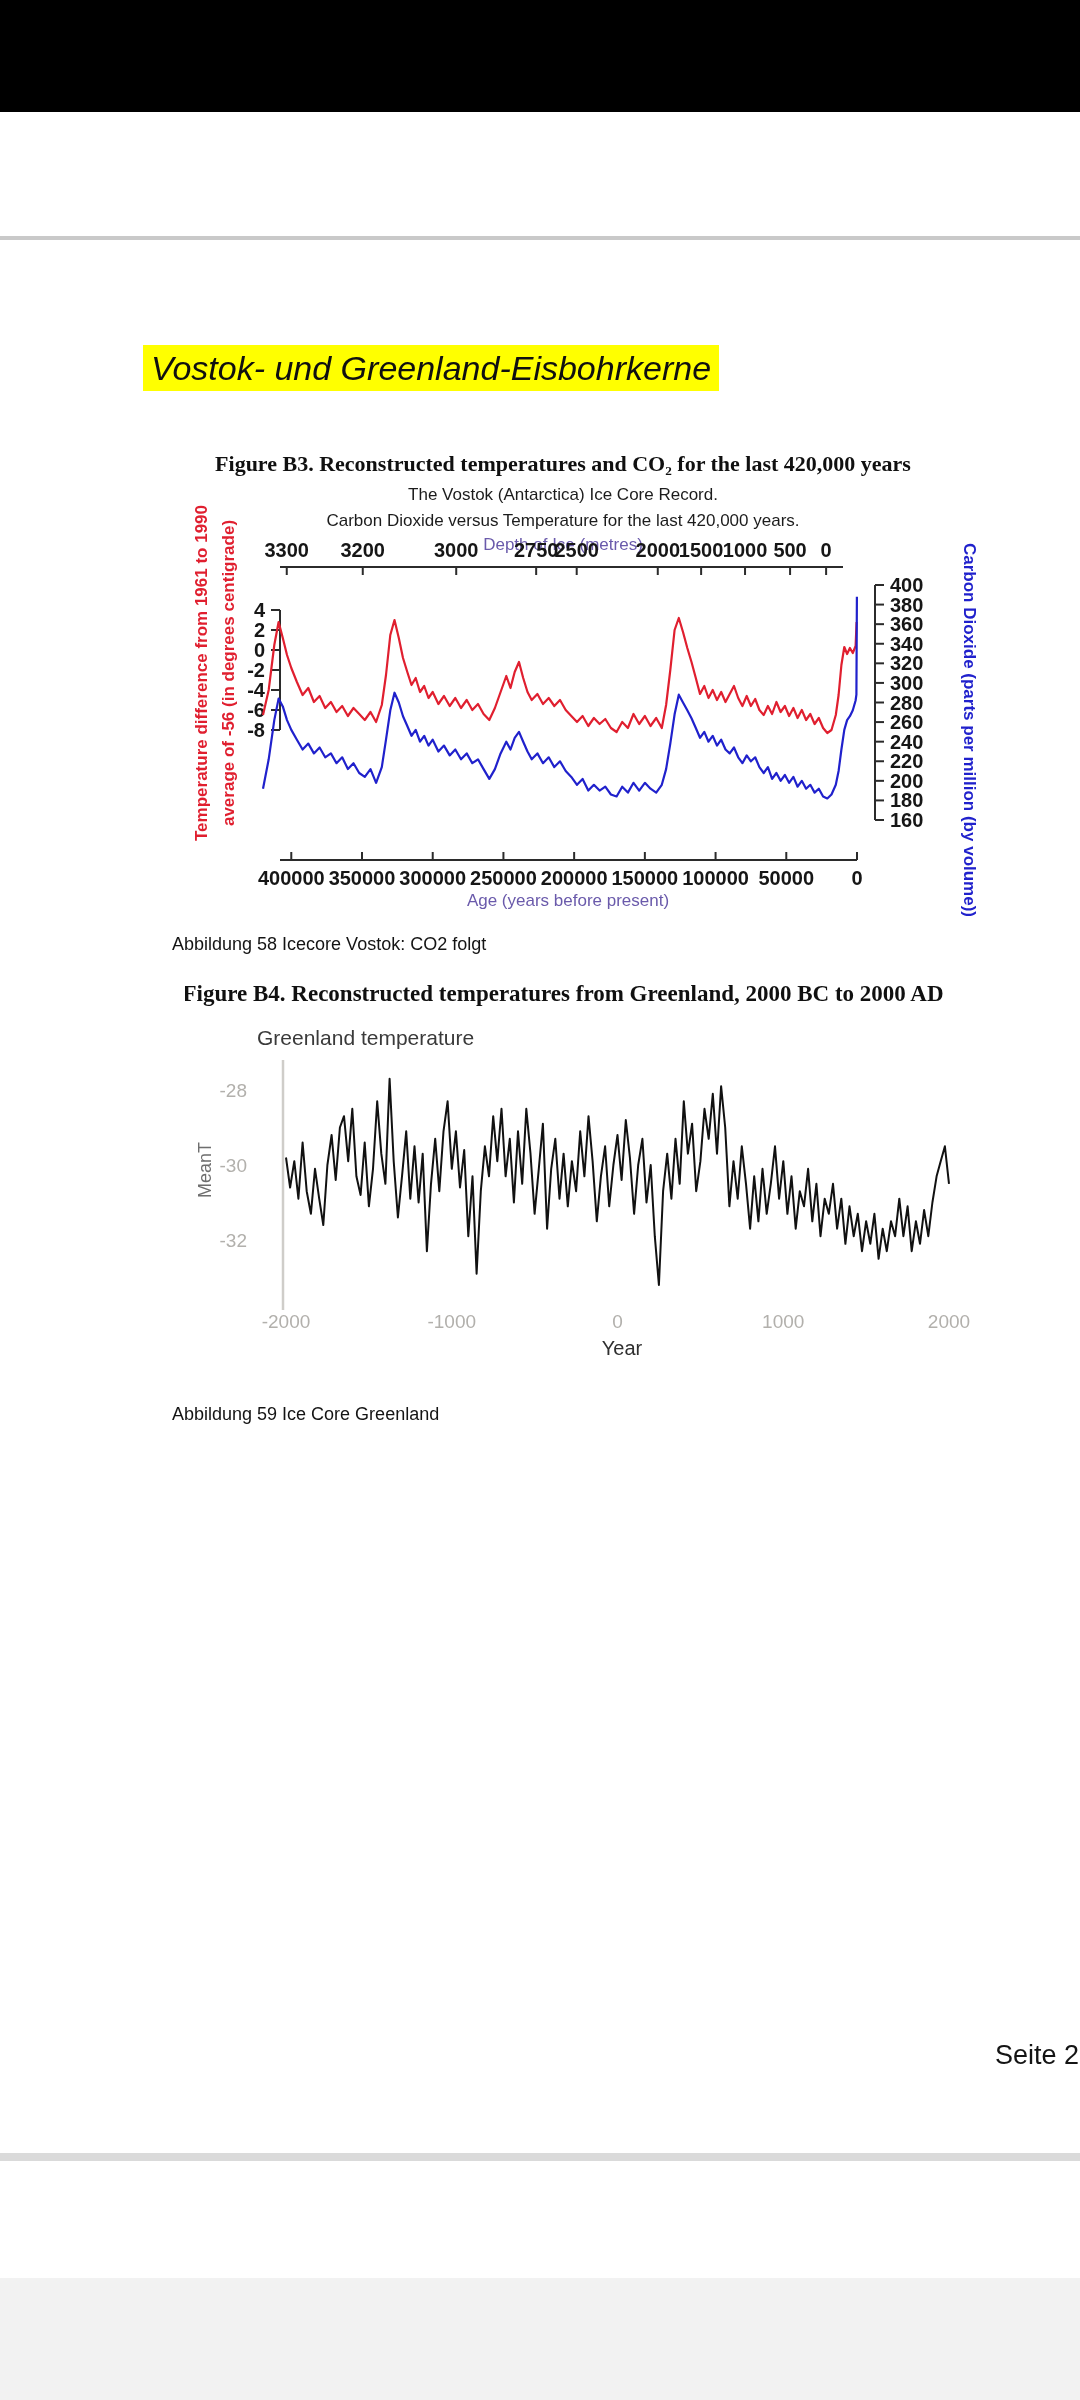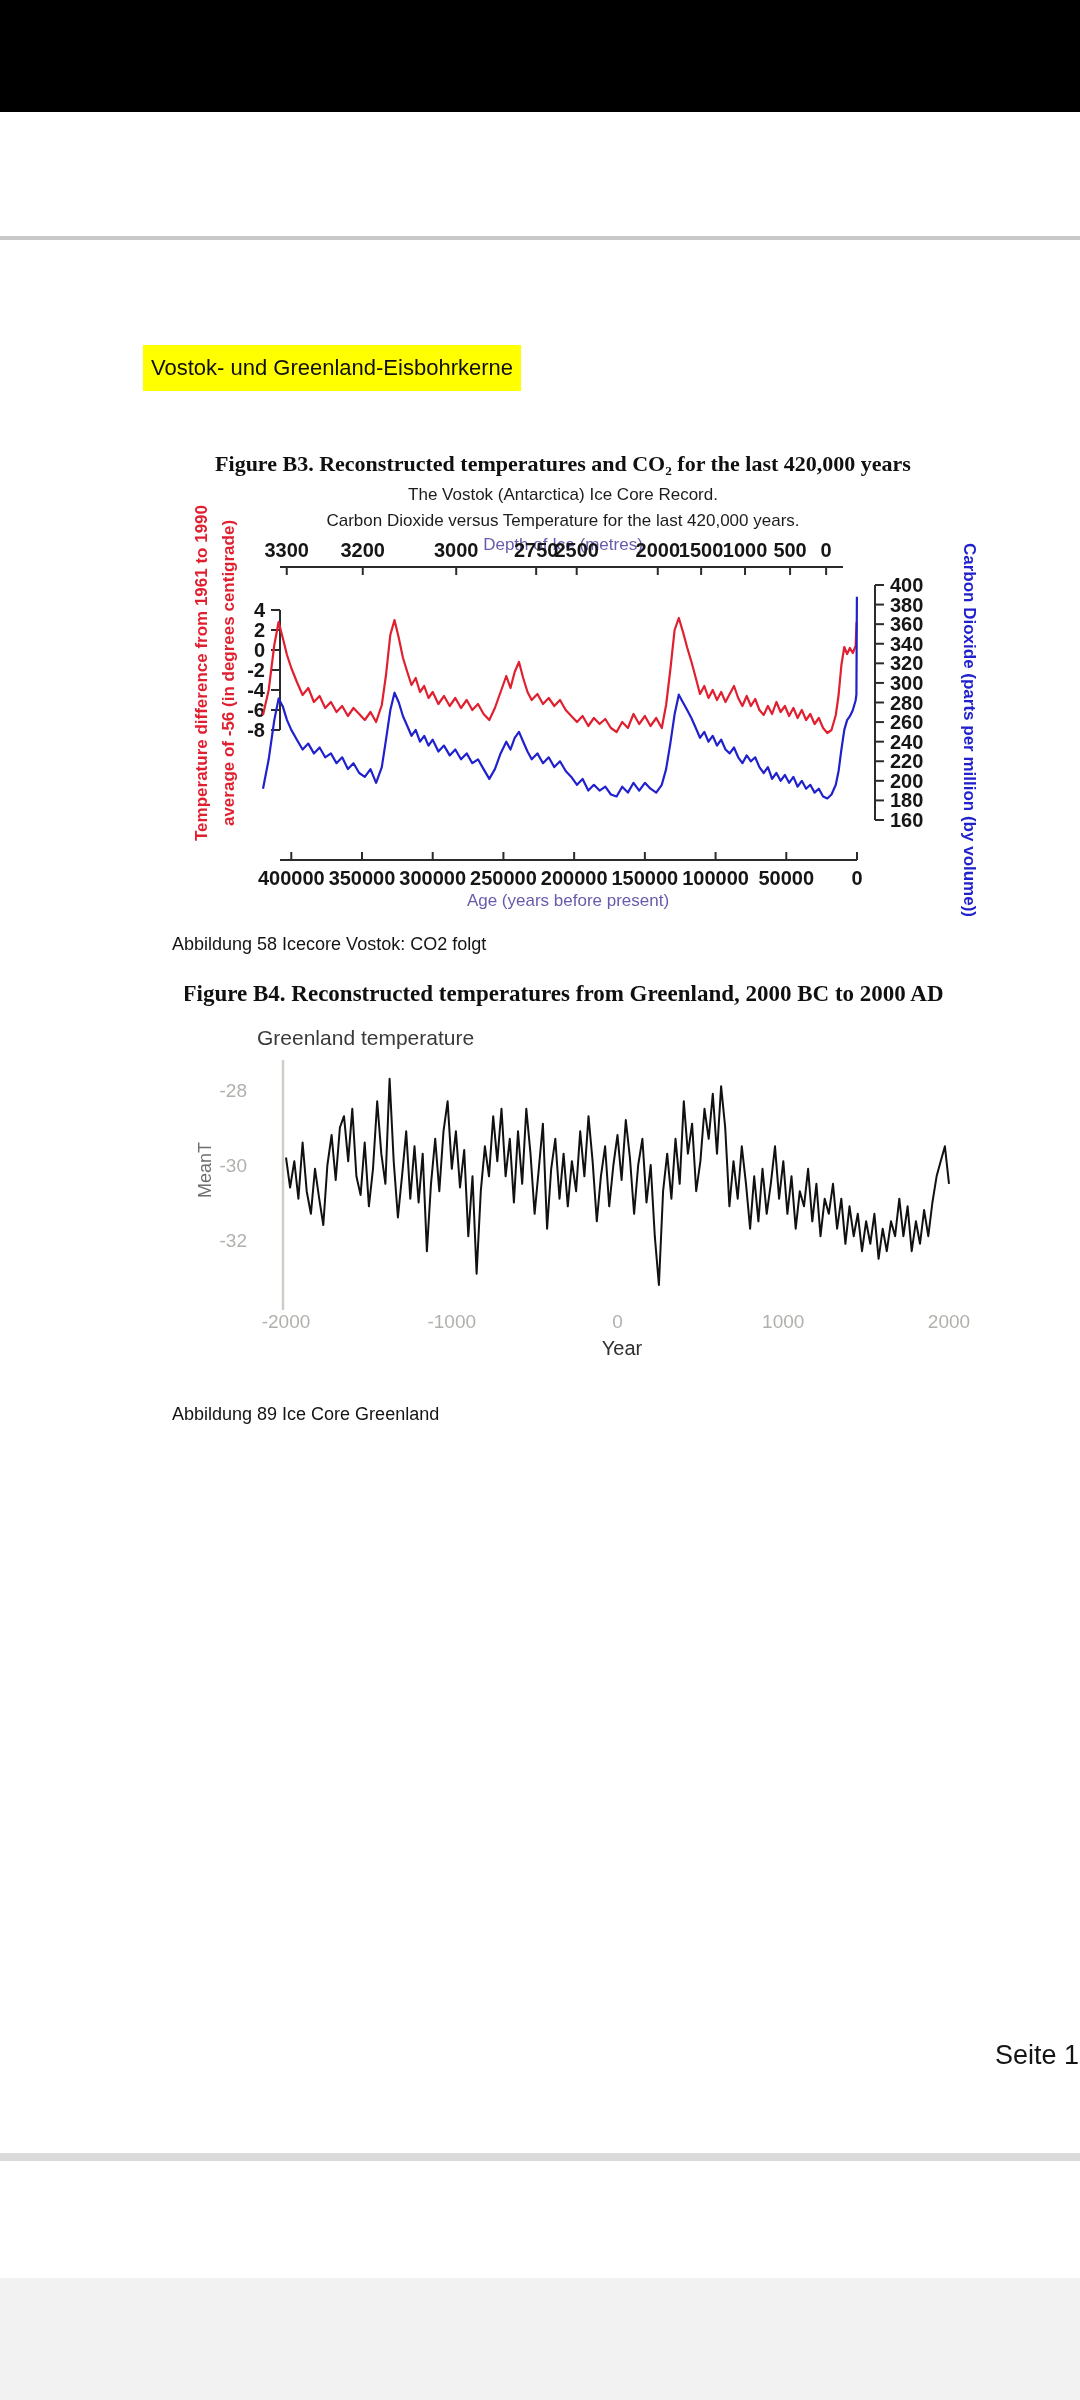--- a/index.html
+++ b/index.html
@@ -9,21 +9,21 @@
   .toolbar{position:absolute;left:0;top:112px;width:1080px;height:128px;background:#fff;
            border-bottom:4px solid #c9c9c9;box-sizing:border-box;}
   .back-btn{position:absolute;left:48px;top:134px;width:80px;height:80px;border:none;background:none;padding:0;cursor:pointer;}
   .search-field{position:absolute;left:190px;top:128px;width:473px;height:94px;
                 border-bottom:3px solid #8f8f8f;box-sizing:border-box;}
   .search-text{position:absolute;left:30px;top:4px;font-size:50px;color:#1b1b1b;white-space:nowrap;}
   .icon-btn{position:absolute;top:130px;width:72px;height:72px;border:none;background:none;padding:0;cursor:pointer;}
   #btn-clear{left:706px;} #btn-prev{left:828px;} #btn-next{left:956px;}
   .doc{position:absolute;left:0;top:240px;width:1080px;height:1913px;background:#fff;}
   .highlight{position:absolute;left:143px;top:345px;background:#ffff00;color:#101010;
-             font-size:22px;line-height:46px;padding:0 8px;white-space:nowrap;}
+             font-style:italic;font-size:34px;line-height:46px;padding:0 8px;white-space:nowrap;}
   .fig{position:absolute;}
   #fig1{left:185px;top:445px;}
   #fig2{left:185px;top:975px;}
   .caption{position:absolute;font-size:18px;color:#141414;white-space:nowrap;}
   #cap58{left:172px;top:934px;}
   #cap59{left:172px;top:1404px;}
   .page-label{position:absolute;left:995px;top:2040px;font-size:27px;color:#141414;white-space:nowrap;}
   .page-divider{position:absolute;left:0;top:2153px;width:1080px;height:8px;background:#dadada;}
   .navbar{position:absolute;left:0;top:2278px;width:1080px;height:122px;background:#f2f2f2;}
   
@@ -193,23 +193,23 @@
       <text x="62" y="272" class="g-num" text-anchor="end">-32</text>
       <text x="101" y="353" class="g-num" text-anchor="middle">-2000</text>
       <text x="266.75" y="353" class="g-num" text-anchor="middle">-1000</text>
       <text x="432.5" y="353" class="g-num" text-anchor="middle">0</text>
       <text x="598.25" y="353" class="g-num" text-anchor="middle">1000</text>
       <text x="764" y="353" class="g-num" text-anchor="middle">2000</text>
       <polyline points="101.0,182.5 105.1,212.5 109.3,186.2 113.4,223.7 117.6,167.5 121.7,216.2 125.9,238.8 130.0,193.8 134.2,223.7 138.3,250.0 142.4,190.0 146.6,160.0 150.7,205.0 154.9,152.5 159.0,141.2 163.2,186.2 167.3,133.8 171.4,201.3 175.6,220.0 179.7,167.5 183.9,231.3 188.0,193.8 192.2,126.3 196.3,178.7 200.4,208.8 204.6,103.7 208.7,186.2 212.9,242.5 217.0,201.3 221.2,156.3 225.3,223.7 229.5,171.3 233.6,227.5 237.7,178.7 241.9,276.2 246.0,208.8 250.2,163.8 254.3,216.2 258.5,156.3 262.6,126.3 266.8,193.8 270.9,156.3 275.0,212.5 279.2,175.0 283.3,261.2 287.5,201.3 291.6,298.7 295.8,216.2 299.9,171.3 304.0,201.3 308.2,141.2 312.3,186.2 316.5,133.8 320.6,201.3 324.8,163.8 328.9,227.5 333.0,156.3 337.2,208.8 341.3,133.8 345.5,178.7 349.6,238.8 353.8,193.8 357.9,148.7 362.1,253.7 366.2,193.8 370.3,163.8 374.5,223.7 378.6,178.7 382.8,231.3 386.9,186.2 391.1,216.2 395.2,156.3 399.4,201.3 403.5,141.2 407.6,186.2 411.8,246.3 415.9,201.3 420.1,171.3 424.2,231.3 428.4,190.0 432.5,160.0 436.6,205.0 440.8,145.0 444.9,182.5 449.1,238.8 453.2,190.0 457.4,163.8 461.5,227.5 465.7,190.0 469.8,261.2 473.9,310.0 478.1,216.2 482.2,178.7 486.4,223.7 490.5,163.8 494.7,208.8 498.8,126.3 502.9,178.7 507.1,148.7 511.2,216.2 515.4,186.2 519.5,133.8 523.7,163.8 527.8,118.8 532.0,178.7 536.1,111.2 540.2,152.5 544.4,231.3 548.5,186.2 552.7,223.7 556.8,171.3 561.0,208.8 565.1,253.7 569.2,201.3 573.4,246.3 577.5,193.8 581.7,238.8 585.8,208.8 590.0,171.3 594.1,223.7 598.3,186.2 602.4,238.8 606.5,201.3 610.7,253.7 614.8,216.2 619.0,231.3 623.1,193.8 627.3,246.3 631.4,208.8 635.5,261.2 639.7,223.7 643.8,238.8 648.0,208.8 652.1,253.7 656.3,223.7 660.4,268.8 664.5,231.3 668.7,261.2 672.8,238.8 677.0,276.2 681.1,246.3 685.3,268.8 689.4,238.8 693.6,283.8 697.7,253.7 701.8,276.2 706.0,246.3 710.1,261.2 714.3,223.7 718.4,261.2 722.6,231.3 726.7,276.2 730.9,246.3 735.0,268.8 739.1,235.0 743.3,261.2 747.4,227.5 751.6,201.3 755.7,186.2 759.9,171.3 764.0,208.8" fill="none" stroke="#111111" stroke-width="2" stroke-linejoin="round"></polyline>
     </g>
 </svg>
 
-<div class="caption" id="cap59">Abbildung 89 Ice Core Greenland</div>
-
-<div class="page-label">Seite 1</div>
+<div class="caption" id="cap59">Abbildung 59 Ice Core Greenland</div>
+
+<div class="page-label">Seite 2</div>
 
 <div class="page-divider"></div>
 
 <div class="navbar">
   
   
   
   
 </div>
 

